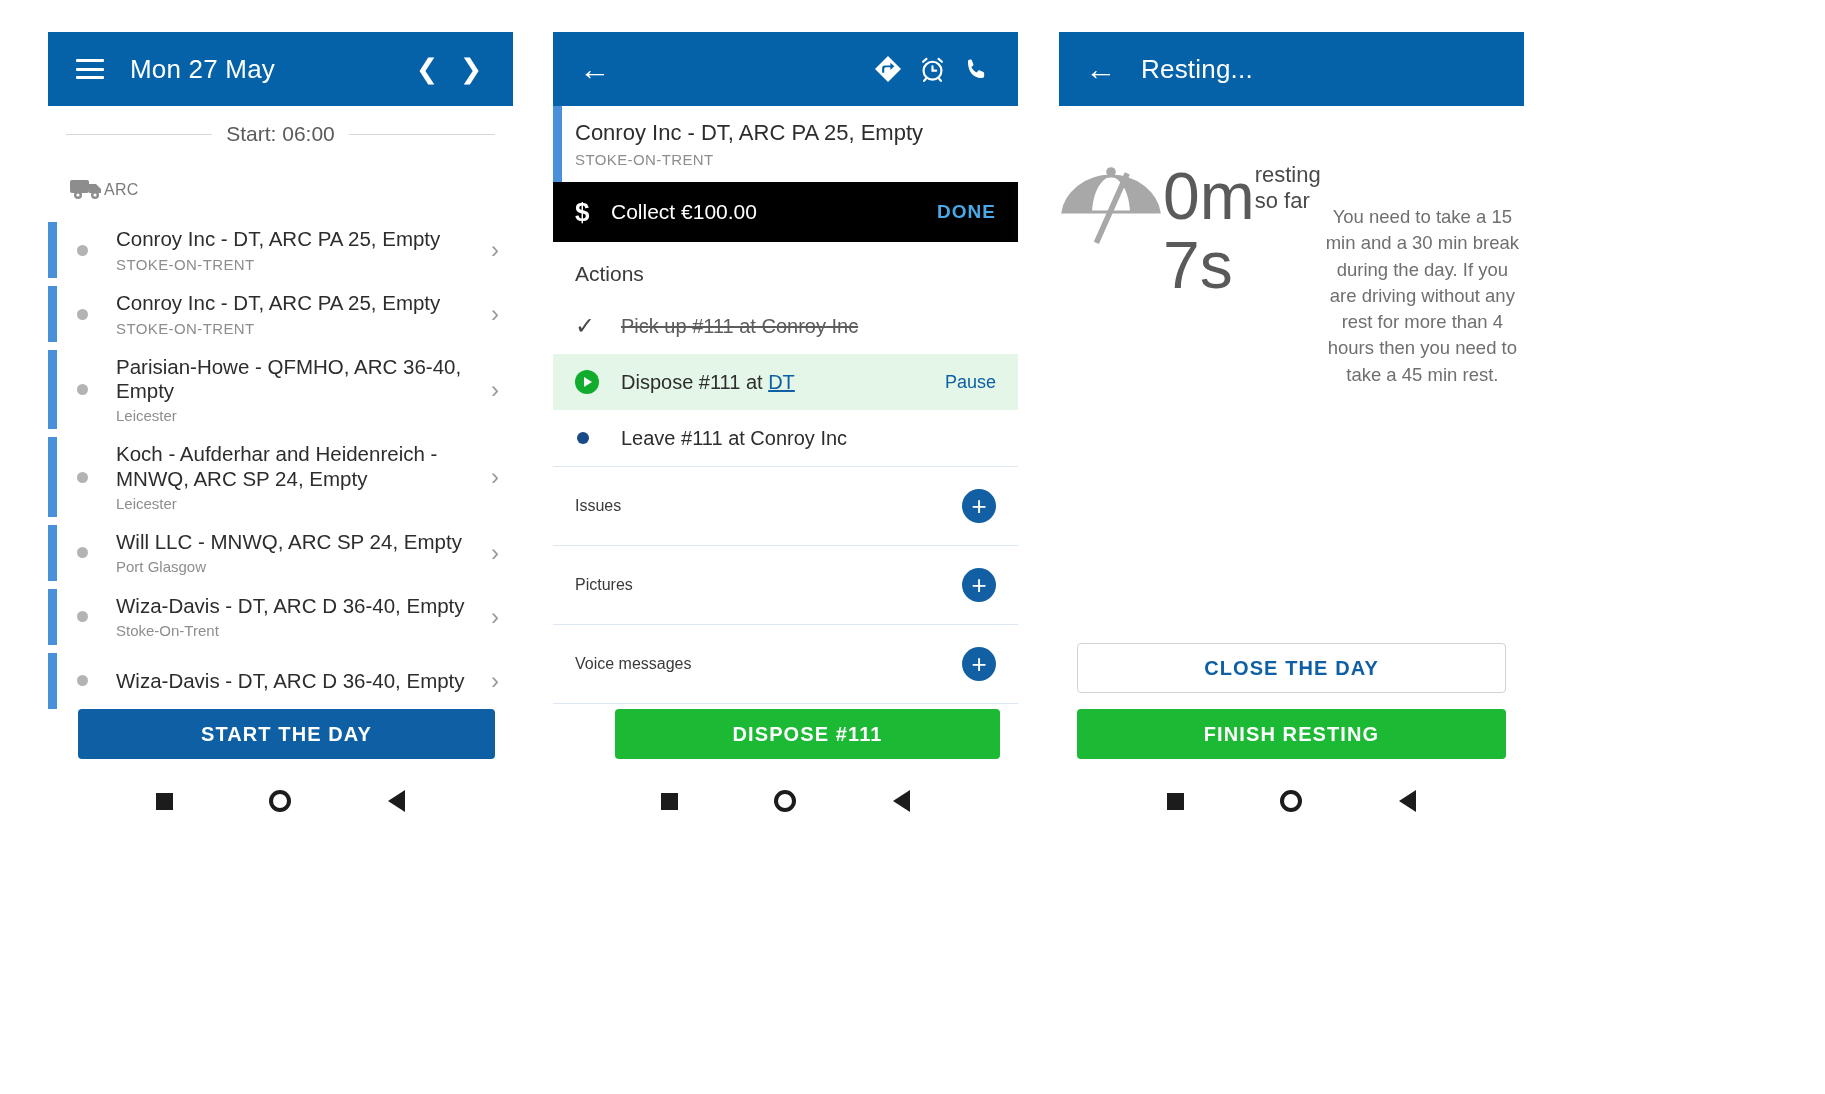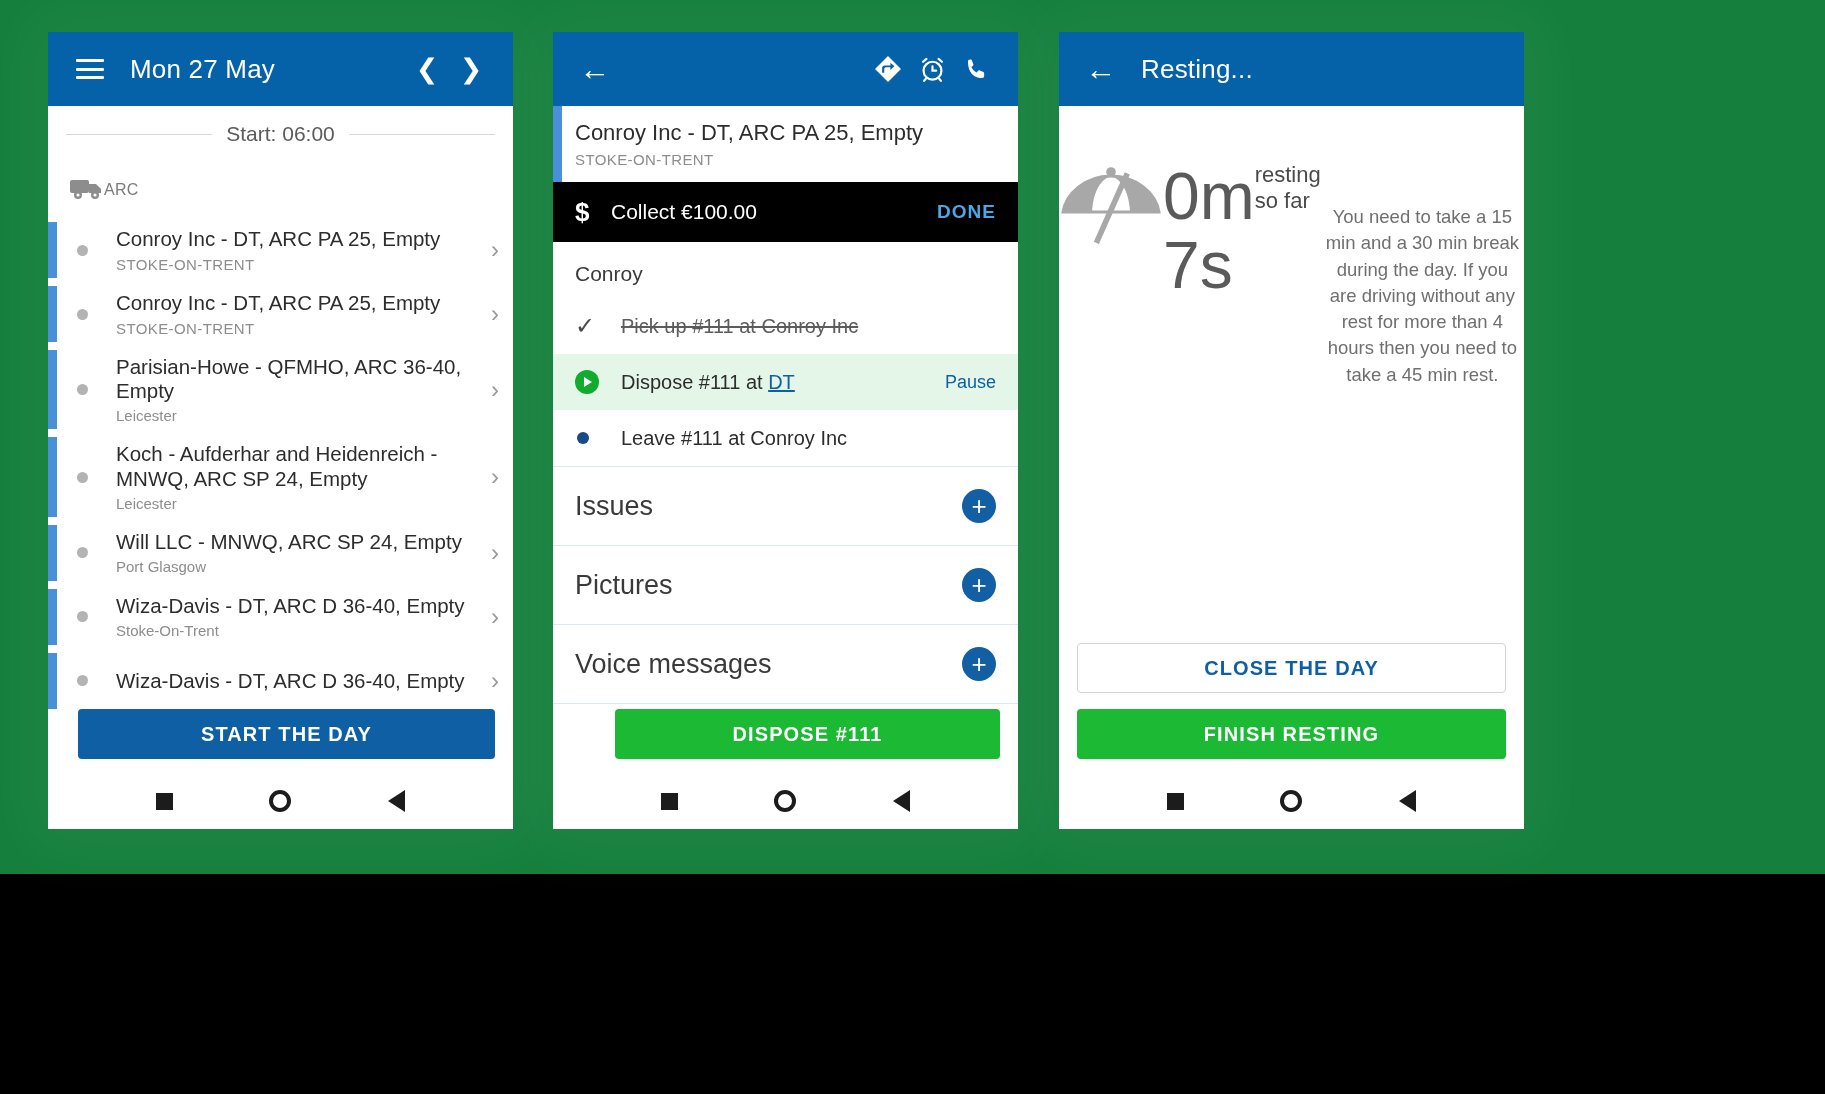--- a/index.html
+++ b/index.html
@@ -4,22 +4,22 @@
 <style>
   * { box-sizing: border-box; margin: 0; padding: 0; }
   html, body {
     width: 1825px; height: 1094px;
     background: #000000;
     font-family: "Liberation Sans", sans-serif;
     overflow: hidden;
   }
   .stage {
     position: relative;
-    width: 1825px; height: 874px;
-    background: #15803d;
+    width: 1825px; height: 1094px;
+    background: #ffffff;
   }
 
   
   .phone {
     position: absolute;
     width: 465px;
     height: 797px;
     background: #ffffff;
     overflow: hidden;
     box-shadow: 0 0 60px 18px rgba(255,255,255,0.045);
@@ -167,21 +167,21 @@
     border-left:8px solid #fff; margin-left:2px;
   }
   .bdot { width:12px; height:12px; border-radius:50%; background:#174a86; margin-left: 2px; }
 
   .listrow {
     display:flex; align-items:center; justify-content:space-between;
     padding: 22px 22px;
     border-top: 1px solid #dbe7f2;
     min-height: 76px;
   }
-  .listrow .l-label { font-size: 27px; color:#3a3a3a; }
+  .listrow .l-label { font-size: 16px; color:#3a3a3a; }
   .plus-btn {
     width: 34px; height:34px; border-radius:50%;
     background:#125fa4; color:#fff;
     display:flex; align-items:center; justify-content:center;
     font-size: 26px; line-height:1; font-weight: 400;
   }
 
   
   .rest-body {
     flex: 1 1 auto; display:flex; flex-direction:row; align-items:flex-start;
@@ -371,21 +371,21 @@
         <div class="j-title">Conroy Inc - DT, ARC PA 25, Empty</div>
         <div class="j-sub">STOKE-ON-TRENT</div>
       </div>
 
       <div class="collect-bar">
         <span class="dollar">$</span>
         <span class="ctext">Collect €100.00</span>
         <span class="done">DONE</span>
       </div>
 
-      <div class="sec-title">Conroy</div>
+      <div class="sec-title">Actions</div>
 
       <div class="action">
         <span class="a-ico">
             <span class="check">✓</span>
           </span>
         <span class="a-txt struck">Pick up #111 at Conroy Inc</span>
       </div>
 
       <div class="action active">
         <span class="a-ico">

